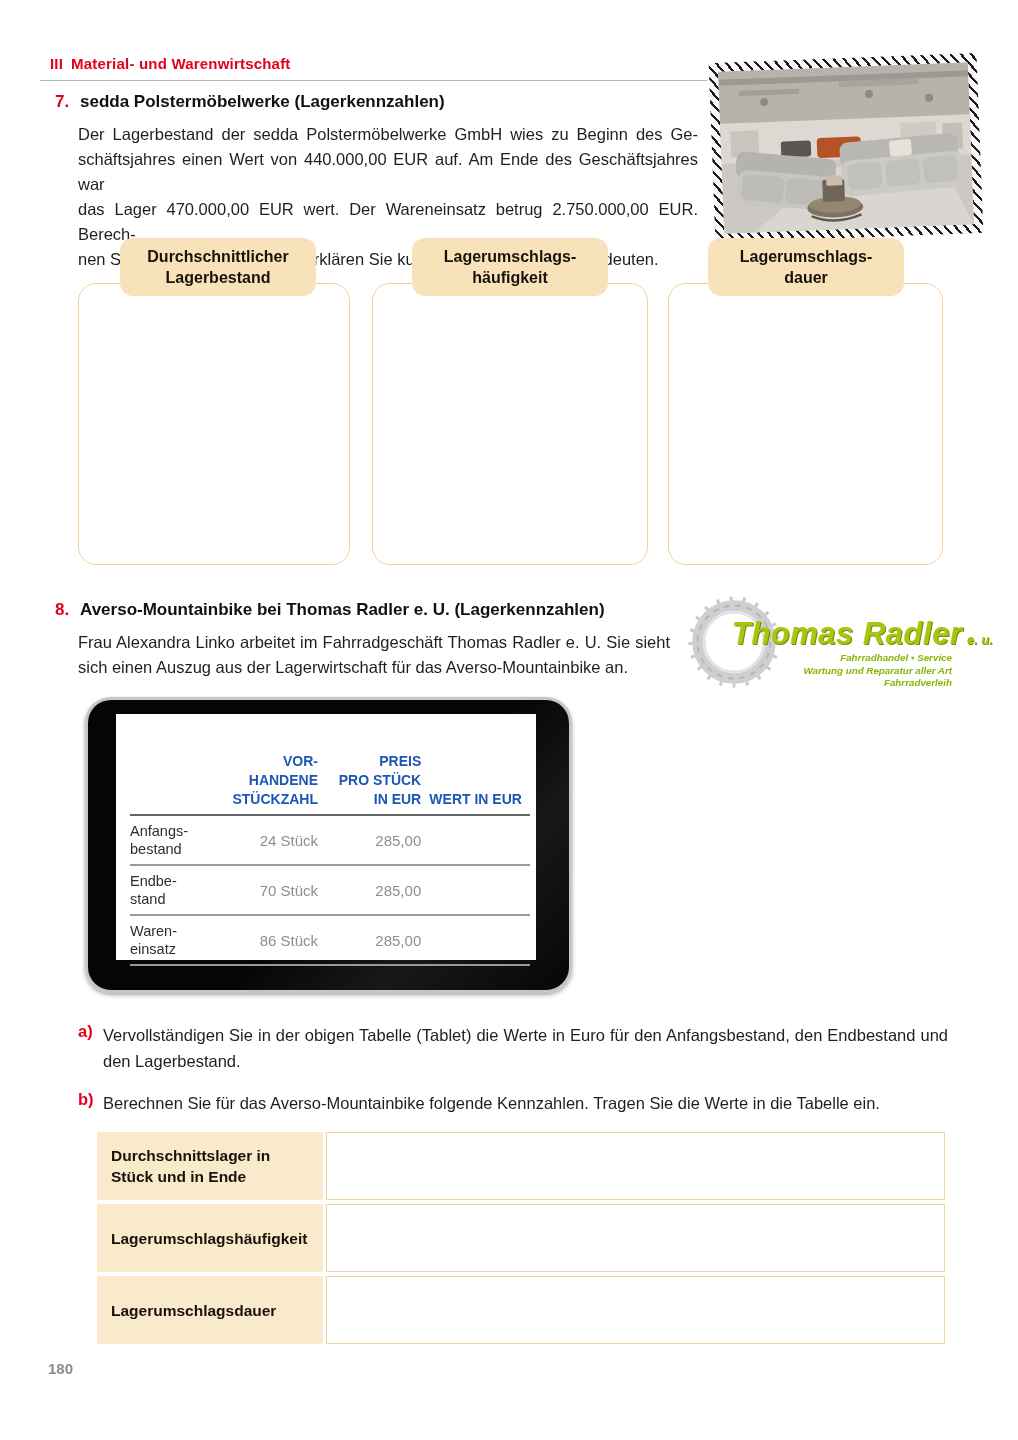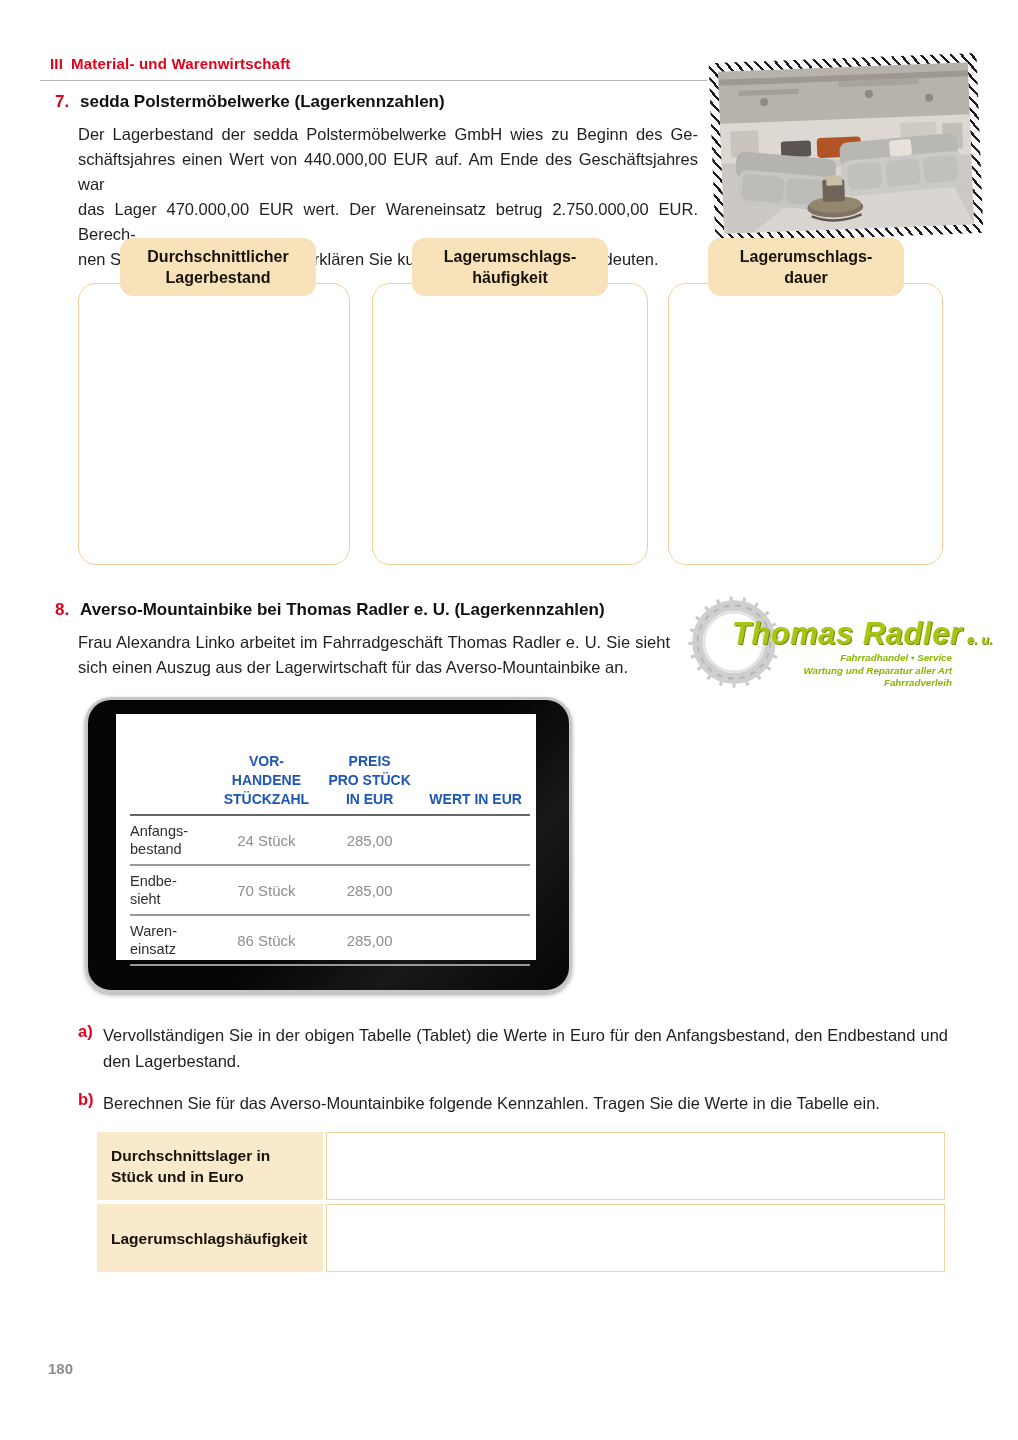--- a/index.html
+++ b/index.html
@@ -51,21 +51,21 @@
 
   
   .tablet { position:absolute; left:85px; top:697px; width:487px; height:296px; border-radius:26px;
     background:linear-gradient(135deg,#050505 55%,#181818 75%,#060606); border:3px solid #c6c6c6;
     box-shadow:0 2px 4px rgba(0,0,0,.35); }
   .tablet-screen { position:absolute; left:28px; top:14px; right:33px; bottom:30px; background:#ffffff; }
   .ttable { position:absolute; left:14px; top:38px; right:6px; }
   .trow { display:flex; align-items:flex-end; }
   .thead-row { align-items:flex-end; padding-bottom:5px; border-bottom:2.5px solid #666; }
   .tcell-label { width:92px; }
-  .tcell { width:112px; text-align:center; }
+  .tcell { width:112px; text-align:right; }
   .tcell-last { width:118px; text-align:center; }
   .thead { font-size:14px; font-weight:bold; color:#1d56b4; line-height:19px; white-space:pre-line; }
   .tbody-row { border-bottom:2px solid #999; padding:6px 0; min-height:44px; align-items:center; }
   .trow-label { font-size:14.5px; color:#2e2e2e; line-height:18px; white-space:pre-line; }
   .tval { font-size:15px; color:#8e8e8e; }
 
   
   .task-marker { position:absolute; font-size:16.5px; font-weight:bold; color:#e2001a; }
   .task-text { position:absolute; font-size:16.5px; line-height:26px; color:#1f1f1f; }
 
@@ -190,21 +190,21 @@
         </div>
         <div class="trow tbody-row">
           <div class="tcell-label trow-label">Anfangs-
 bestand</div>
           <div class="tcell tval">24 Stück</div>
           <div class="tcell tval">285,00</div>
           <div class="tcell-last tval"></div>
         </div>
         <div class="trow tbody-row">
           <div class="tcell-label trow-label">Endbe-
-sieht</div>
+stand</div>
           <div class="tcell tval">70 Stück</div>
           <div class="tcell tval">285,00</div>
           <div class="tcell-last tval"></div>
         </div>
         <div class="trow tbody-row">
           <div class="tcell-label trow-label">Waren-
 einsatz</div>
           <div class="tcell tval">86 Stück</div>
           <div class="tcell tval">285,00</div>
           <div class="tcell-last tval"></div>
@@ -217,24 +217,28 @@
   <div class="task-text" style="left:103px; top:1022px; width:845px;">
     <div class="jline">Vervollständigen Sie in der obigen Tabelle (Tablet) die Werte in Euro für den Anfangsbestand, den Endbestand und</div>
     <div class="lline">den Lagerbestand.</div>
   </div>
 
   <div class="task-marker" style="left:78px; top:1090px;">b)</div>
   <div class="task-text" style="left:103px; top:1090px; width:845px;">Berechnen Sie für das Averso-Mountainbike folgende Kennzahlen. Tragen Sie die Werte in die Tabelle ein.</div>
 
   <div class="answer-table">
     <div class="arow">
-      <div class="acell-label">Durchschnittslager in Stück und in Euro</div>
+      <div class="acell-label">Durchschnittslager in Stück und in Ende</div>
       <div class="acell-value"></div>
     </div>
     <div class="arow">
       <div class="acell-label">Lagerumschlagshäufigkeit</div>
       <div class="acell-value"></div>
     </div>
+    <div class="arow">
+      <div class="acell-label">Lagerumschlagsdauer</div>
+      <div class="acell-value"></div>
+    </div>
   </div>
 
   <div class="page-number">180</div>
 
 </div>
 
 </body></html>

